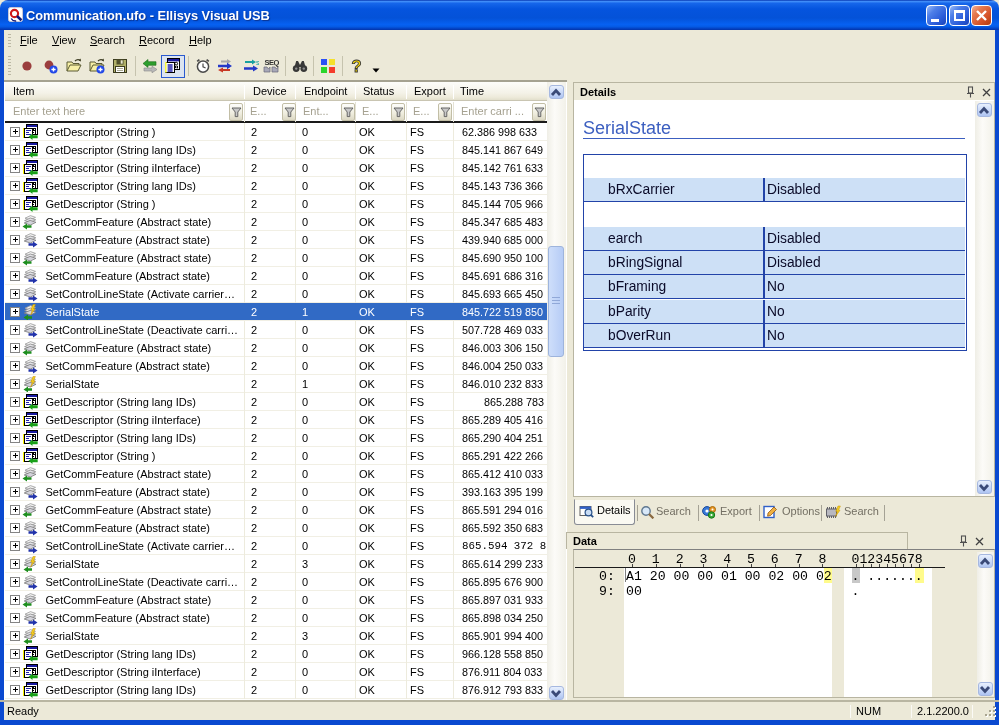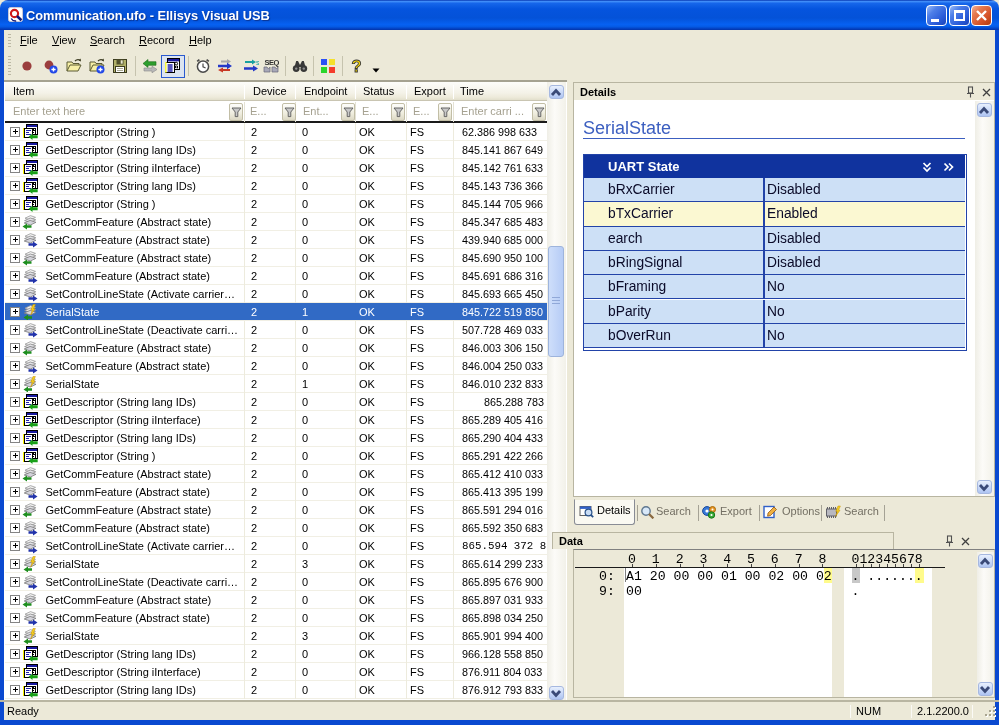--- a/index.html
+++ b/index.html
@@ -704,21 +704,21 @@
         <rect x="4" y="8" width="3" height="1" fill="#2020A8"></rect>
         <rect x="4" y="10" width="5" height="1" fill="#2020A8"></rect>
       </svg><svg width="16" height="16" style="position:absolute;left:0;top:0">
         <path d="M6.5 12.8 L10.5 9.6 L10.5 11.3 L15.7 11.3 L15.7 14.3 L10.5 14.3 L10.5 16 Z" fill="#18A018"></path>
       </svg></div>
 <div class="a rt" style="left:40.5px;">GetDescriptor (String lang IDs)</div>
 <div class="a rt" style="left:246px;">2</div>
 <div class="a rt" style="left:297px;">0</div>
 <div class="a rt" style="left:354px;">OK</div>
 <div class="a rt" style="left:405px;">FS</div>
-<div class="a rt" style="left:457px;font-size:10.8px;">865.290 404 433</div>
+<div class="a rt" style="left:457px;font-size:10.8px;">865.290 404 251</div>
 </div>
 <div class="a row" style="top:447px;">
 <div class="a vline" style="left:239px"></div>
 <div class="a vline" style="left:290px"></div>
 <div class="a vline" style="left:350px"></div>
 <div class="a vline" style="left:401px"></div>
 <div class="a vline" style="left:448px"></div>
 <div class="a plus">
       <div class="a" style="left:1.5px;top:3.5px;width:5px;height:1px;background:#000"></div>
       <div class="a" style="left:3.5px;top:1.5px;width:1px;height:5px;background:#000"></div>
@@ -785,21 +785,21 @@
         <path d="M3 4.2 L8.5 1.6 L13.5 3.4 L8 6 Z" fill="#F2F2F2" stroke="#9A9A9A" stroke-width="0.8"></path>
         <path d="M2.6 6.6 L8.3 4 L13.8 5.8 L8.2 8.5 Z" fill="#E2E2E6" stroke="#8A8A8A" stroke-width="0.8"></path>
         <path d="M2.2 9 L8.1 6.4 L14 8.3 L8.4 11 Z" fill="#D2D2DA" stroke="#7A7A7A" stroke-width="0.8"></path>
         <path d="M15.5 12.4 L11 9.6 L11 11.2 L6.5 11.2 L6.5 13.8 L11 13.8 L11 15.4 Z" fill="#2233AA"></path>
       </svg></div>
 <div class="a rt" style="left:40.5px;">SetCommFeature (Abstract state)</div>
 <div class="a rt" style="left:246px;">2</div>
 <div class="a rt" style="left:297px;">0</div>
 <div class="a rt" style="left:354px;">OK</div>
 <div class="a rt" style="left:405px;">FS</div>
-<div class="a rt" style="left:457px;font-size:10.8px;">865.413 395 199</div>
+<div class="a rt" style="left:457px;font-size:10.8px;">393.163 395 199</div>
 </div>
 <div class="a row" style="top:501px;">
 <div class="a vline" style="left:239px"></div>
 <div class="a vline" style="left:290px"></div>
 <div class="a vline" style="left:350px"></div>
 <div class="a vline" style="left:401px"></div>
 <div class="a vline" style="left:448px"></div>
 <div class="a plus">
       <div class="a" style="left:1.5px;top:3.5px;width:5px;height:1px;background:#000"></div>
       <div class="a" style="left:3.5px;top:1.5px;width:1px;height:5px;background:#000"></div>
@@ -1105,38 +1105,24 @@
         <path d="M1 7.5 L8 7.5 M4.5 8 L4.5 11.5" stroke="#505050" stroke-width="1.1"></path>
       </svg></div>
     <div class="a" style="left:408px;top:4px"><svg width="9" height="9">
         <path d="M1 1 L8 8 M8 1 L1 8" stroke="#404040" stroke-width="1.3"></path>
       </svg></div>
   </div>
 <div class="a" style="left:573px;top:100px;width:422px;height:397px;background:#fff;border:1px solid #B8B5A1;border-top:none"></div>
 <div class="a" style="left:583px;top:118px;font-size:18px;color:#3C5FC0">SerialState</div>
 <div class="a" style="left:583px;top:138px;width:382px;height:1px;background:#3C5FC0"></div>
 <div class="a" style="left:583px;top:154px;width:384px;height:197px;border:1.6px solid #2243A8">
-<div class="a" style="left:0;top:0;width:380.8px;height:23px;background:#10339E">
-      <div class="a" style="left:24px;top:4px;color:#fff;font-weight:bold;font-size:13px">UART State</div>
-      <svg class="a" style="left:337px;top:7px" width="12" height="11">
-        <path d="M2.5 1 L6 4.5 L9.5 1 M2.5 5.5 L6 9 L9.5 5.5" fill="none" stroke="#fff" stroke-width="1.7"></path>
-      </svg>
-      <svg class="a" style="left:359px;top:7px" width="12" height="11">
-        <path d="M1.5 1.5 L5 5 L1.5 8.5 M6 1.5 L9.5 5 L6 8.5" fill="none" stroke="#fff" stroke-width="1.7"></path>
-      </svg>
-    </div>
 <div class="a urow" style="top:23.0px;">
       <div class="a uvline"></div>
       <div class="a ulab">bRxCarrier</div>
       <div class="a uval">Disabled</div>
-    </div>
-<div class="a urow" style="top:47.3px;background:#FBF8D2;">
-      <div class="a uvline"></div>
-      <div class="a ulab">bTxCarrier</div>
-      <div class="a uval">Enabled</div>
     </div>
 <div class="a urow" style="top:71.6px;">
       <div class="a uvline"></div>
       <div class="a ulab">earch</div>
       <div class="a uval">Disabled</div>
     </div>
 <div class="a urow" style="top:95.9px;">
       <div class="a uvline"></div>
       <div class="a ulab">bRingSignal</div>
       <div class="a uval">Disabled</div>
@@ -1199,21 +1185,21 @@
       <rect x="1.5" y="4" width="10" height="7" fill="#B8B8C0" stroke="#606068"></rect>
       <path d="M2.5 4 L2.5 2 M4.5 4 L4.5 2 M6.5 4 L6.5 2 M8.5 4 L8.5 2 M10.5 4 L10.5 2 M2.5 11 L2.5 13 M4.5 11 L4.5 13 M6.5 11 L6.5 13 M8.5 11 L8.5 13 M10.5 11 L10.5 13" stroke="#606068"></path>
       <path d="M13 1 L10.8 6.4 L12.4 6.4 L10.6 11.4 L15 5.2 L13.4 5.2 L15.4 1 Z" fill="#F4D020" stroke="#C89000" stroke-width="0.5"></path>
     </svg></div>
 <div class="a ttext" style="left:844px;top:505px">Search</div>
 <div class="a" style="left:637px;top:505px;width:1px;height:16px;background:#A5A295"></div>
 <div class="a" style="left:698px;top:505px;width:1px;height:16px;background:#A5A295"></div>
 <div class="a" style="left:759px;top:505px;width:1px;height:16px;background:#A5A295"></div>
 <div class="a" style="left:821px;top:505px;width:1px;height:16px;background:#A5A295"></div>
 <div class="a" style="left:884px;top:505px;width:1px;height:16px;background:#A5A295"></div>
-<div class="a pbar" style="left:552px;top:532px;width:342px;height:17px">
+<div class="a pbar" style="left:566px;top:532px;width:342px;height:17px">
     <div class="a ptxt" style="top:2px">Data</div>
     <div class="a" style="left:392px;top:2px"><svg width="9" height="12">
         <rect x="2.5" y="1" width="4" height="6" fill="none" stroke="#505050" stroke-width="1.1"></rect>
         <path d="M1 7.5 L8 7.5 M4.5 8 L4.5 11.5" stroke="#505050" stroke-width="1.1"></path>
       </svg></div>
     <div class="a" style="left:408px;top:3px"><svg width="9" height="9">
         <path d="M1 1 L8 8 M8 1 L1 8" stroke="#404040" stroke-width="1.3"></path>
       </svg></div>
   </div>
 <div class="a" style="left:573px;top:549px;width:422px;height:149px;background:#ECE9D8;border:1px solid #B8B5A1;border-top:1px solid #808080"></div>

